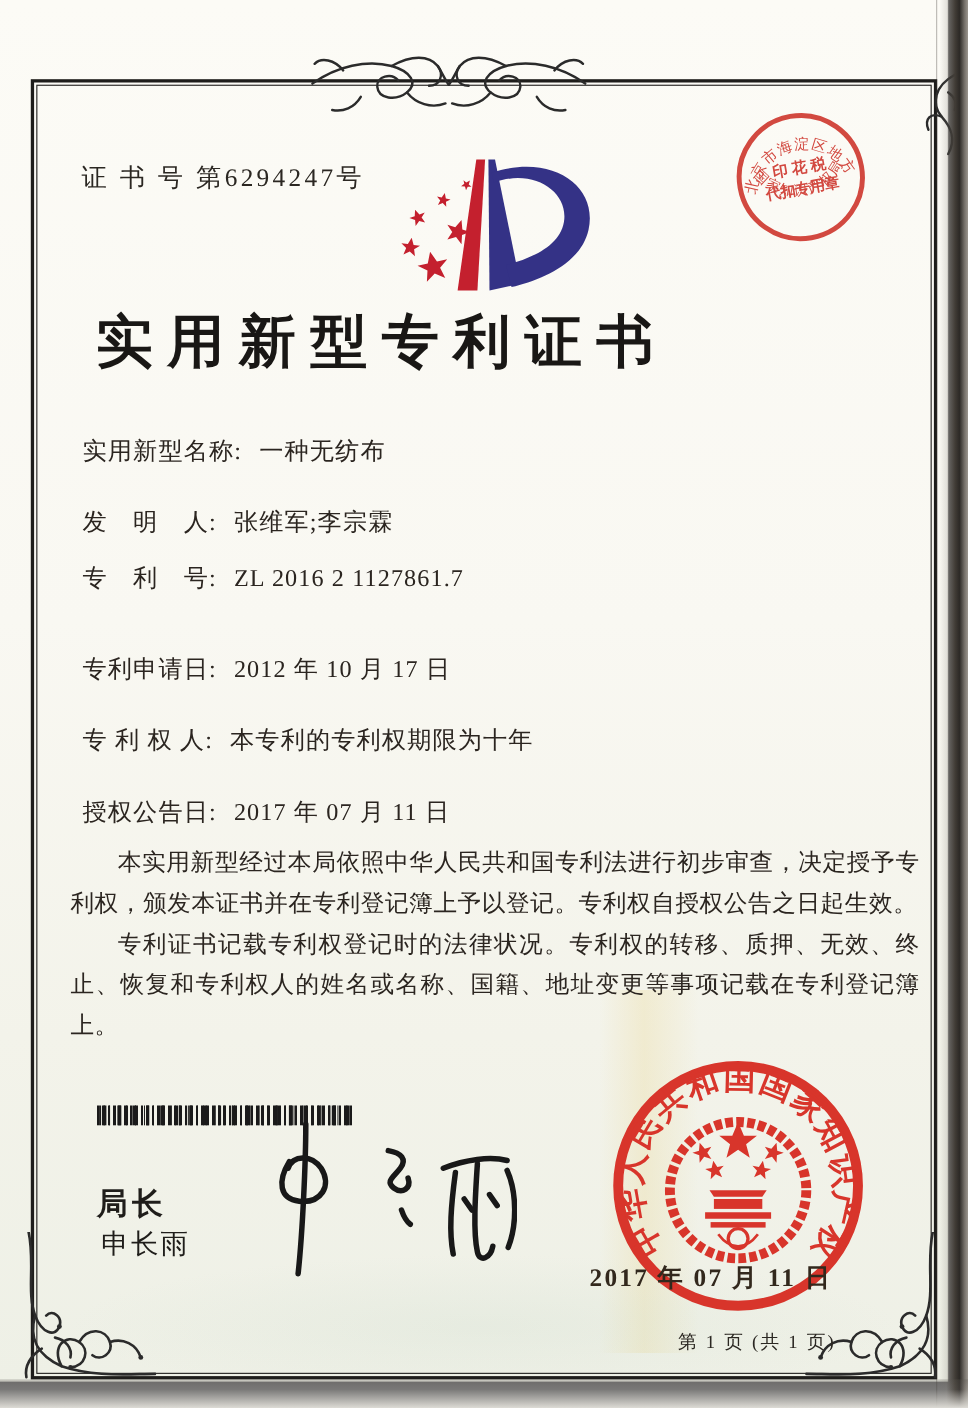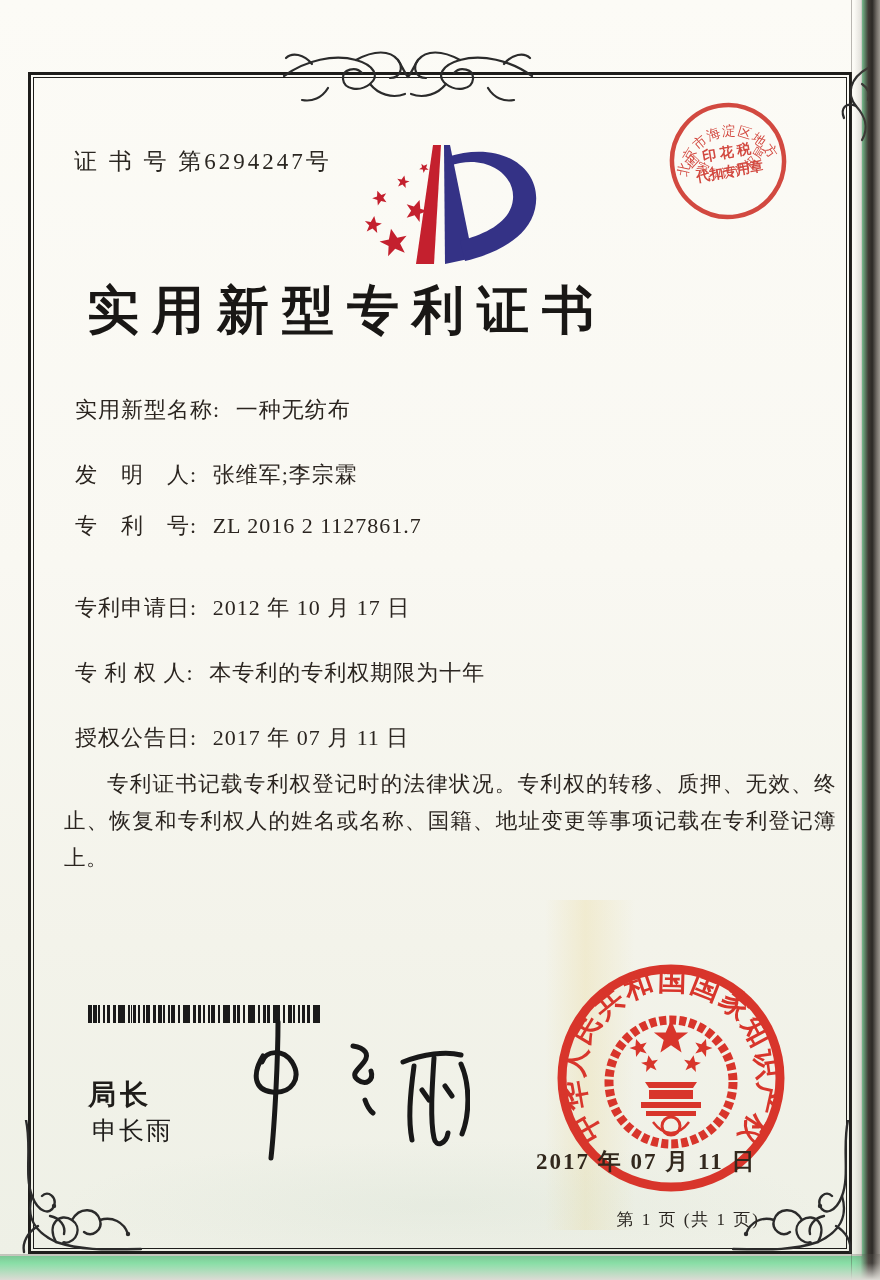--- a/index.html
+++ b/index.html
@@ -1,17 +1,17 @@
 <!DOCTYPE html>
 <html><head>
 <meta charset="utf-8">
 <style>
   html,body{margin:0;padding:0;}
   body{background:#d8d5cf;font-family:"Liberation Serif","DejaVu Serif",serif;}
-  .photo{position:relative;width:880px;height:1280px;background:#86efac;overflow:hidden;}
+  .photo{position:relative;width:880px;height:1280px;background:#737373;overflow:hidden;}
   
   .page{position:absolute;left:0;top:0;width:862px;height:1256px;
         background:linear-gradient(180deg,#fcfbf6 0%,#f9f8f2 45%,#f3f3ea 75%,#eef0e6 100%);}
   .tint-band{position:absolute;left:545px;top:900px;width:90px;height:330px;
         background:linear-gradient(90deg,rgba(233,213,140,0) 0%,rgba(233,213,140,.28) 45%,rgba(233,213,140,0) 100%);}
   .tint-low{position:absolute;left:60px;top:1140px;width:760px;height:110px;
         background:radial-gradient(ellipse at 50% 60%,rgba(205,220,205,.25),rgba(205,220,205,0) 70%);}
   .edge-right{position:absolute;right:0;top:0;width:26px;height:100%;
         background:linear-gradient(90deg,rgba(120,115,108,0) 0%,rgba(120,115,108,.18) 25%,#413c36 55%,#2c2926 70%,#75706a 88%,#9b968f 100%);}
   .edge-bottom{position:absolute;left:0;bottom:0;width:100%;height:26px;
@@ -185,20 +185,21 @@
         <span class="lab">专 利 权 人:</span>
         <span class="val">本专利的专利权期限为十年</span>
       </div>
       <div class="field-row fr5">
         <span class="lab">授权公告日:</span>
         <span class="val">2017 年 07 月 11 日</span>
       </div>
     </div>
 
     <div class="body-text">
+      <p>本实用新型经过本局依照中华人民共和国专利法进行初步审查，决定授予专利权，颁发本证书并在专利登记簿上予以登记。专利权自授权公告之日起生效。</p>
       <p>专利证书记载专利权登记时的法律状况。专利权的转移、质押、无效、终止、恢复和专利权人的姓名或名称、国籍、地址变更等事项记载在专利登记簿上。</p>
     </div>
 
     <div class="barcode"></div>
 
     <div class="signer-title">局长</div>
     <div class="signer-name">申长雨</div>
 
     <svg class="signature" width="252" height="148" viewBox="0 0 252 148">
       <g fill="none" stroke="#181818" stroke-width="5" stroke-linecap="round">

